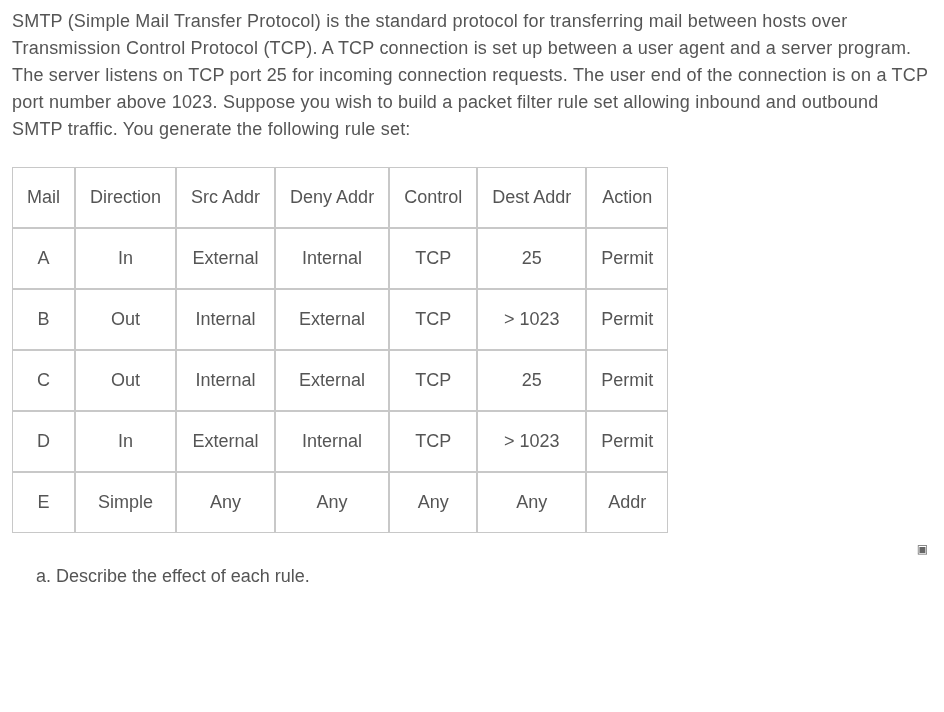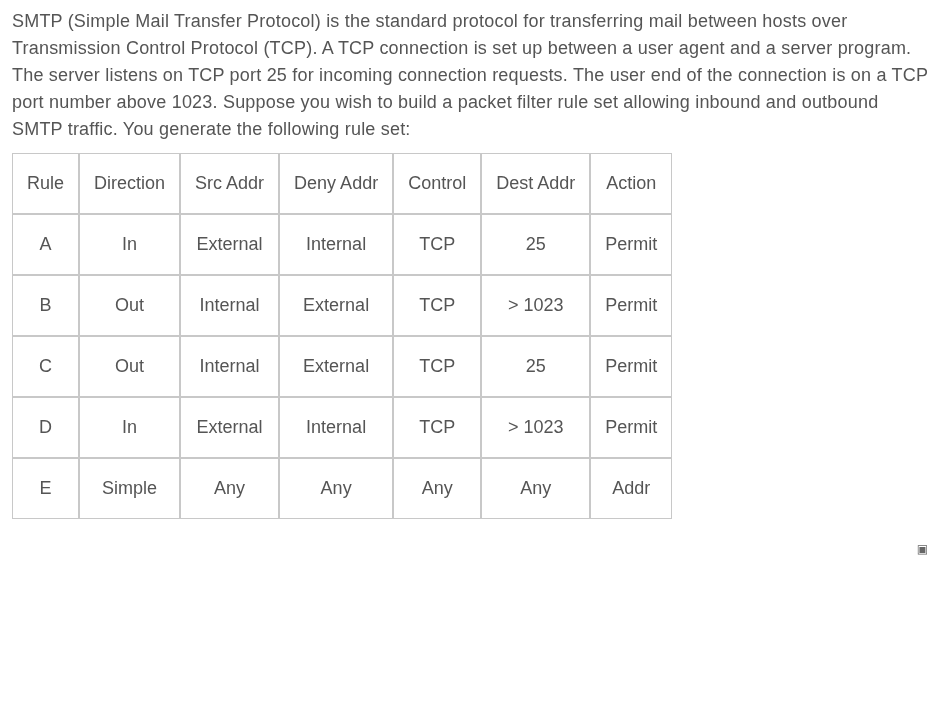--- a/index.html
+++ b/index.html
@@ -10,21 +10,21 @@
     body {
       font-family: Arial, Helvetica, sans-serif;
       font-size: 18px;
       color: #444444;
       background: #ffffff;
       padding: 8px 12px;
       width: 944px;
       line-height: 1.5;
     }
     .intro-text {
-      margin-bottom: 10px;
+      margin-bottom: 24px;
       color: #555555;
       font-size: 18px;
       letter-spacing: 0.2px;
     }
     table {
       border-collapse: separate;
       border-spacing: 0;
       width: auto;
       margin-bottom: 30px;
     }
@@ -61,21 +61,21 @@
     }
   </style>
 </head>
 <body>
 
 <p class="intro-text">SMTP (Simple Mail Transfer Protocol) is the standard protocol for transferring mail between hosts over Transmission Control Protocol (TCP). A TCP connection is set up between a user agent and a server program. The server listens on TCP port 25 for incoming connection requests. The user end of the connection is on a TCP port number above 1023. Suppose you wish to build a packet filter rule set allowing inbound and outbound SMTP traffic. You generate the following rule set:</p>
 
 <table>
   <thead>
     <tr>
-      <th>Rule</th>
+      <th>Mail</th>
       <th>Direction</th>
       <th>Src Addr</th>
       <th>Deny Addr</th>
       <th>Control</th>
       <th>Dest Addr</th>
       <th>Action</th>
     </tr>
   </thead>
   <tbody>
     <tr>
@@ -120,16 +120,17 @@
       <td>Any</td>
       <td>Any</td>
       <td>Any</td>
       <td>Any</td>
       <td>Addr</td>
     </tr>
   </tbody>
 </table>
 
 <p class="question">
+  <span>a. Describe the effect of each rule.</span>
   <span class="redacted"></span>
 </p>
 
 <span class="side-icon">▣</span>
 
 </body></html>

